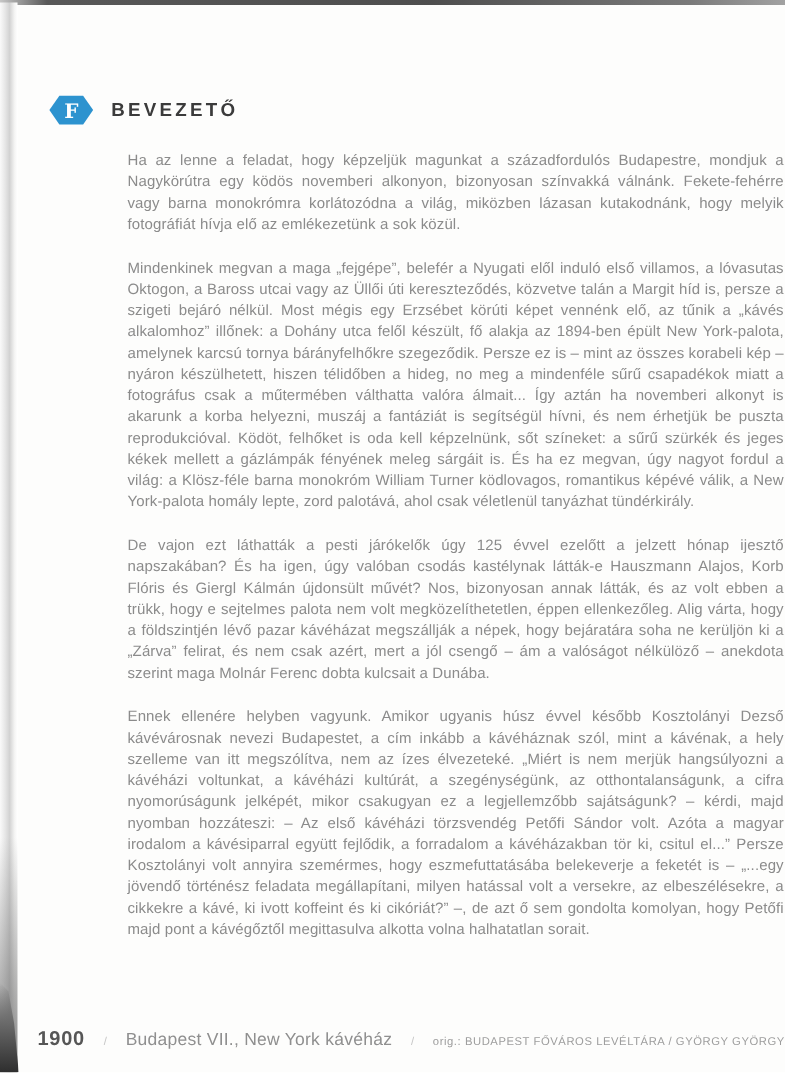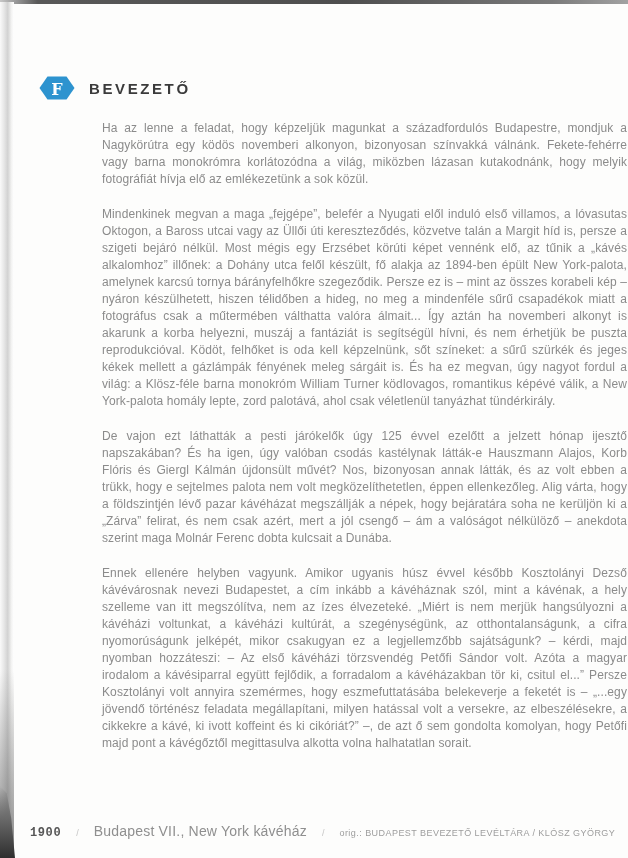--- a/index.html
+++ b/index.html
@@ -53,21 +53,21 @@
     margin-left: 17px;
   }
   .article p { margin-bottom: 18px; }
   
   .footer {
     position: absolute; left: 30px; top: 823px; right: 18px;
     display: flex; align-items: baseline; gap: 15px;
     white-space: nowrap;
   }
   .footer .year {
-    font-size: 12px; font-weight: bold; color: #565656; letter-spacing: 0.6px; font-family: Liberation Mono, monospace;
+    font-size: 16px; font-weight: bold; color: #565656; letter-spacing: 0.6px;
   }
   .footer .sep { font-size: 9px; color: #c6c6c6; }
   .footer .caption { font-size: 14px; color: #8f8f8f; letter-spacing: 0.2px; }
   .footer .credit { font-size: 9px; color: #9d9d9d; letter-spacing: 0.45px; }
 </style>
 </head>
 <body>
 
 <div class="page">
 
@@ -88,16 +88,16 @@
     <p>Mindenkinek megvan a maga „fejgépe”, belefér a Nyugati elől induló első villamos, a lóvasutas Oktogon, a Baross utcai vagy az Üllői úti kereszteződés, közvetve talán a Margit híd is, persze a szigeti bejáró nélkül. Most mégis egy Erzsébet körúti képet vennénk elő, az tűnik a „kávés alkalomhoz” illőnek: a Dohány utca felől készült, fő alakja az 1894-ben épült New York-palota, amelynek karcsú tornya bárányfelhőkre szegeződik. Persze ez is – mint az összes korabeli kép – nyáron készülhetett, hiszen télidőben a hideg, no meg a mindenféle sűrű csapadékok miatt a fotográfus csak a műtermében válthatta valóra álmait... Így aztán ha novemberi alkonyt is akarunk a korba helyezni, muszáj a fantáziát is segítségül hívni, és nem érhetjük be puszta reprodukcióval. Ködöt, felhőket is oda kell képzelnünk, sőt színeket: a sűrű szürkék és jeges kékek mellett a gázlámpák fényének meleg sárgáit is. És ha ez megvan, úgy nagyot fordul a világ: a Klösz-féle barna monokróm William Turner ködlovagos, romantikus képévé válik, a New York-palota homály lepte, zord palotává, ahol csak véletlenül tanyázhat tündérkirály.</p>
     <p>De vajon ezt láthatták a pesti járókelők úgy 125 évvel ezelőtt a jelzett hónap ijesztő napszakában? És ha igen, úgy valóban csodás kastélynak látták-e Hauszmann Alajos, Korb Flóris és Giergl Kálmán újdonsült művét? Nos, bizonyosan annak látták, és az volt ebben a trükk, hogy e sejtelmes palota nem volt megközelíthetetlen, éppen ellenkezőleg. Alig várta, hogy a földszintjén lévő pazar kávéházat megszállják a népek, hogy bejáratára soha ne kerüljön ki a „Zárva” felirat, és nem csak azért, mert a jól csengő – ám a valóságot nélkülöző – anekdota szerint maga Molnár Ferenc dobta kulcsait a Dunába.</p>
     <p>Ennek ellenére helyben vagyunk. Amikor ugyanis húsz évvel később Kosztolányi Dezső kávévárosnak nevezi Budapestet, a cím inkább a kávéháznak szól, mint a kávénak, a hely szelleme van itt megszólítva, nem az ízes élvezeteké. „Miért is nem merjük hangsúlyozni a kávéházi voltunkat, a kávéházi kultúrát, a szegénységünk, az otthontalanságunk, a cifra nyomorúságunk jelképét, mikor csakugyan ez a legjellemzőbb sajátságunk? – kérdi, majd nyomban hozzáteszi: – Az első kávéházi törzsvendég Petőfi Sándor volt. Azóta a magyar irodalom a kávésiparral együtt fejlődik, a forradalom a kávéházakban tör ki, csitul el...” Persze Kosztolányi volt annyira szemérmes, hogy eszmefuttatásába belekeverje a feketét is – „...egy jövendő történész feladata megállapítani, milyen hatással volt a versekre, az elbeszélésekre, a cikkekre a kávé, ki ivott koffeint és ki cikóriát?” –, de azt ő sem gondolta komolyan, hogy Petőfi majd pont a kávégőztől megittasulva alkotta volna halhatatlan sorait.</p>
   </div>
 
   <div class="footer">
     <span class="year">1900</span>
     <span class="sep">/</span>
     <span class="caption">Budapest VII., New York kávéház</span>
     <span class="sep">/</span>
-    <span class="credit">orig.: BUDAPEST BEVEZETŐ LEVÉLTÁRA / KLÓSZ GYÖRGY</span>
+    <span class="credit">orig.: BUDAPEST FŐVÁROS LEVÉLTÁRA / GYÖRGY GYÖRGY</span>
   </div>
 
 </div>
 
 </body></html>

